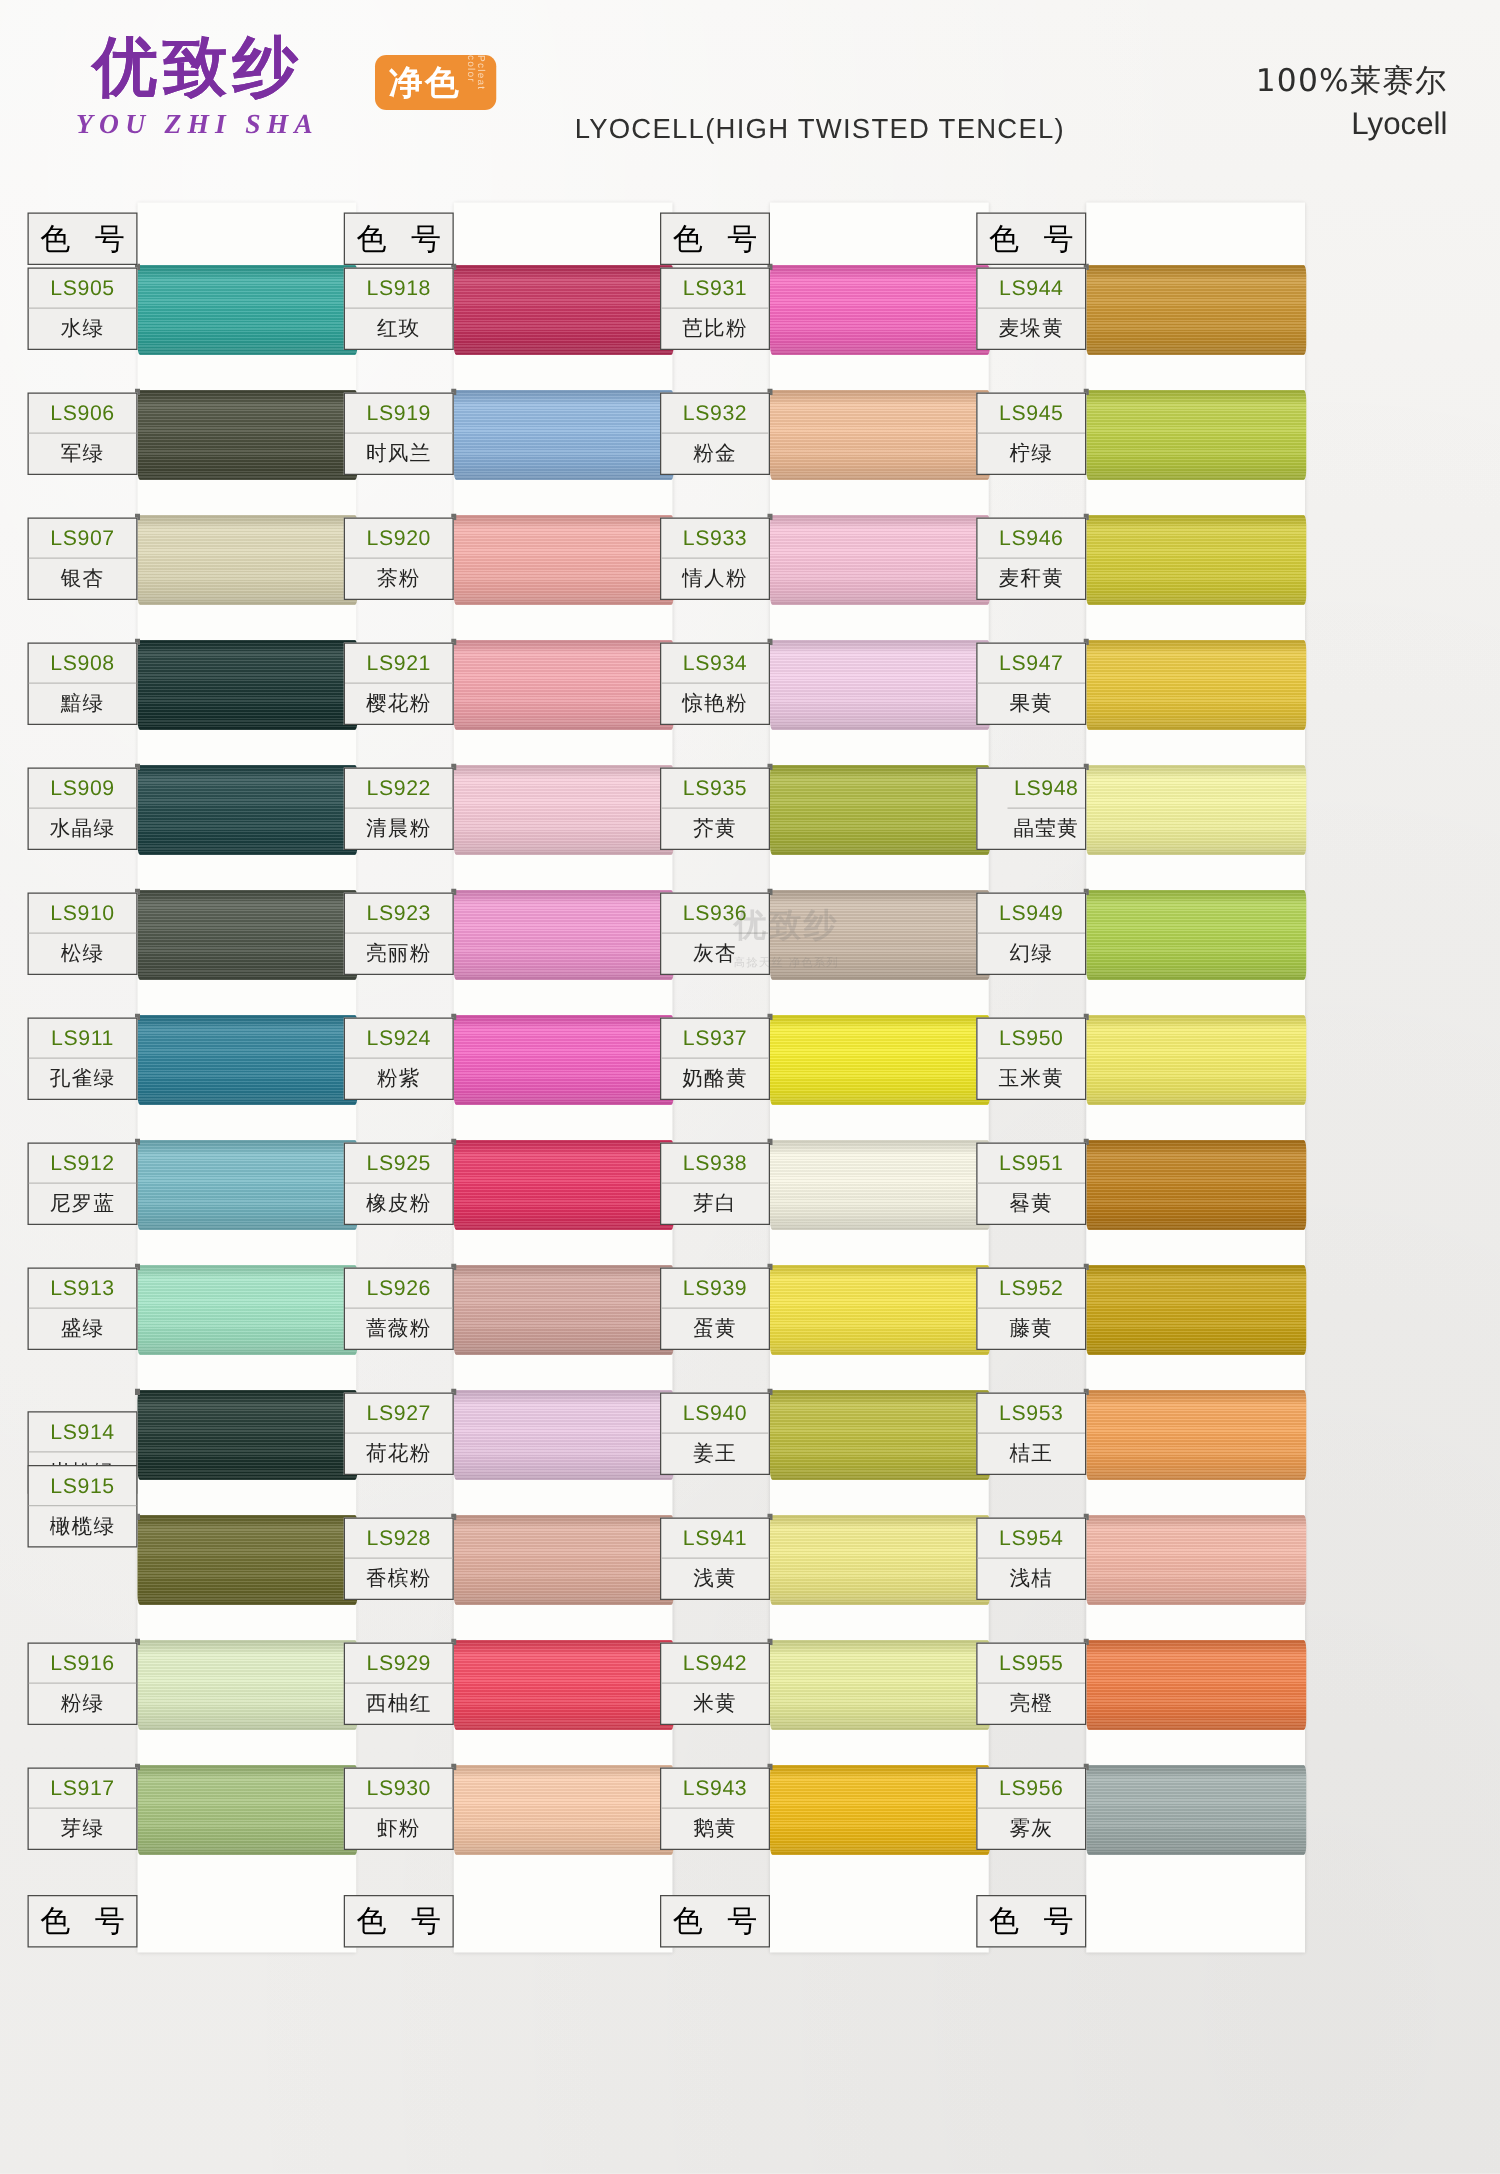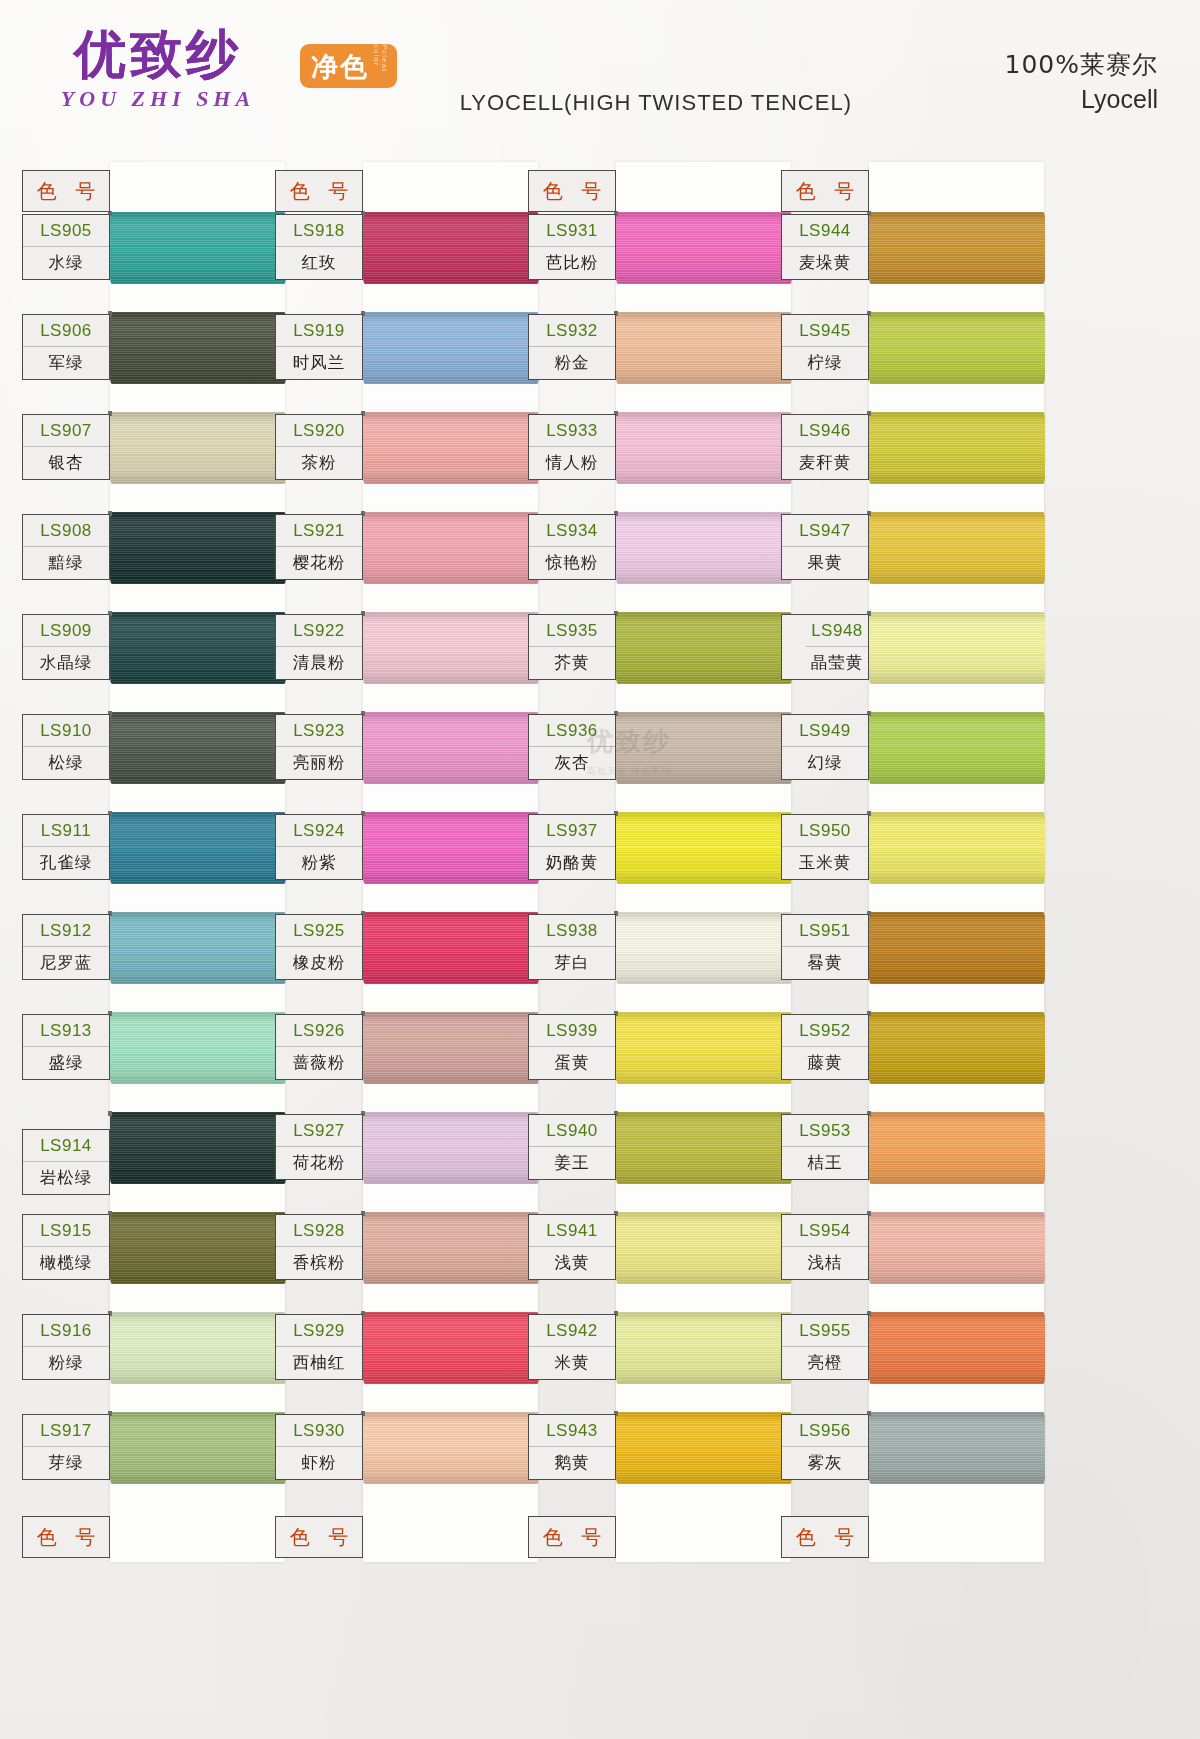--- a/index.html
+++ b/index.html
@@ -111,21 +111,21 @@
   }
   .lbl .name{
     height:32px;line-height:32px;text-align:center;
     font-family:"DejaVu Sans",sans-serif;
     font-size:16.5px;color:#232322;letter-spacing:1px;
   }
   .lbl.head,.lbl.foot{border:1.5px solid #4b4b49;}
   .lbl.head .hdr,.lbl.foot .hdr{
     height:40px;line-height:40px;text-align:center;
     font-family:"DejaVu Sans",sans-serif;
-    font-size:20px;color:#c2410c;letter-spacing:6px;
+    font-size:24px;color:#000000;letter-spacing:6px;
     text-indent:6px;
   }
 
   .sw{
     position:absolute;left:88px;width:176px;
     z-index:2;
   }
   .sw .yarn{
     width:100%;height:100%;
     border-radius:2px/8px;
@@ -272,21 +272,21 @@
         <div class="edge"></div>
       </div>
       <div class="lbl" style="top: 977px;">
         <div class="code">LS914</div>
         <div class="name">岩松绿</div>
       </div>
       <div class="sw" style="top: 960px; height: 72px;">
         <div class="yarn" style="background: rgb(27, 51, 44);"></div>
         <div class="edge"></div>
       </div>
-      <div class="lbl" style="top: 1062px;">
+      <div class="lbl" style="top: 1020px;">
         <div class="code">LS915</div>
         <div class="name">橄榄绿</div>
       </div>
       <div class="sw" style="top: 1060px; height: 72px;">
         <div class="yarn" style="background: rgb(107, 106, 44);"></div>
         <div class="edge"></div>
       </div>
       <div class="lbl" style="top: 1162px;">
         <div class="code">LS916</div>
         <div class="name">粉绿</div>

